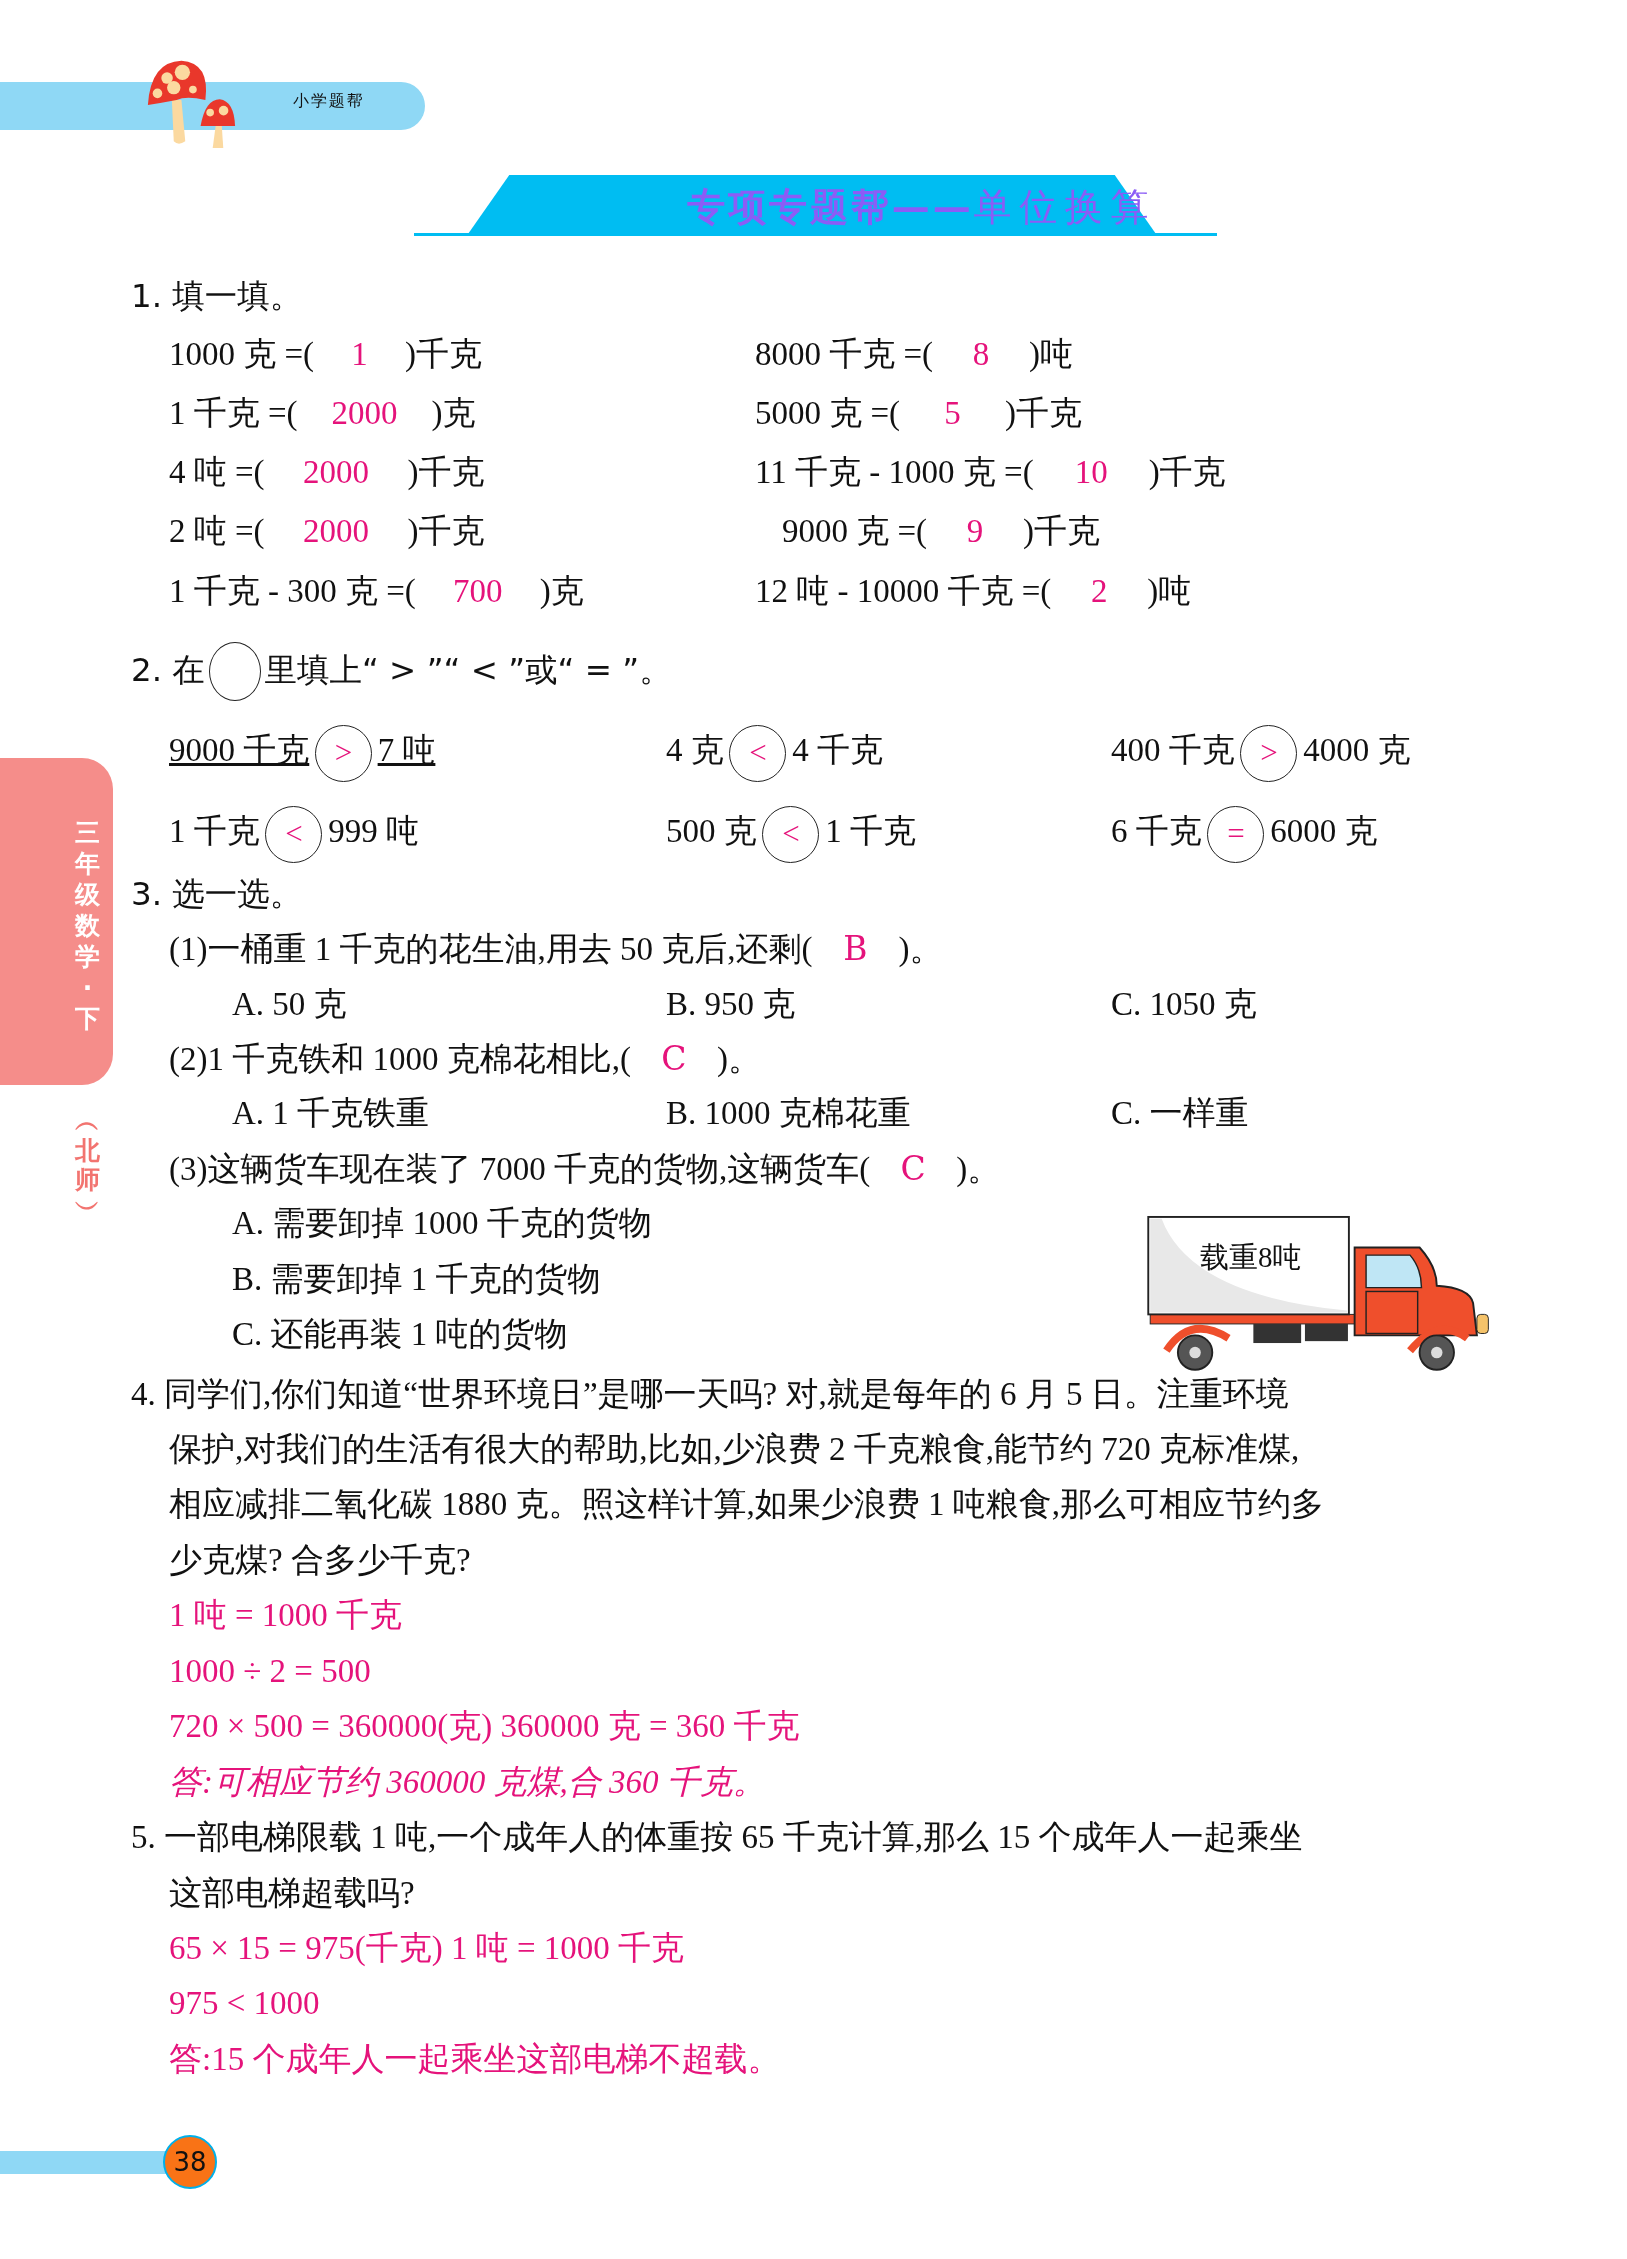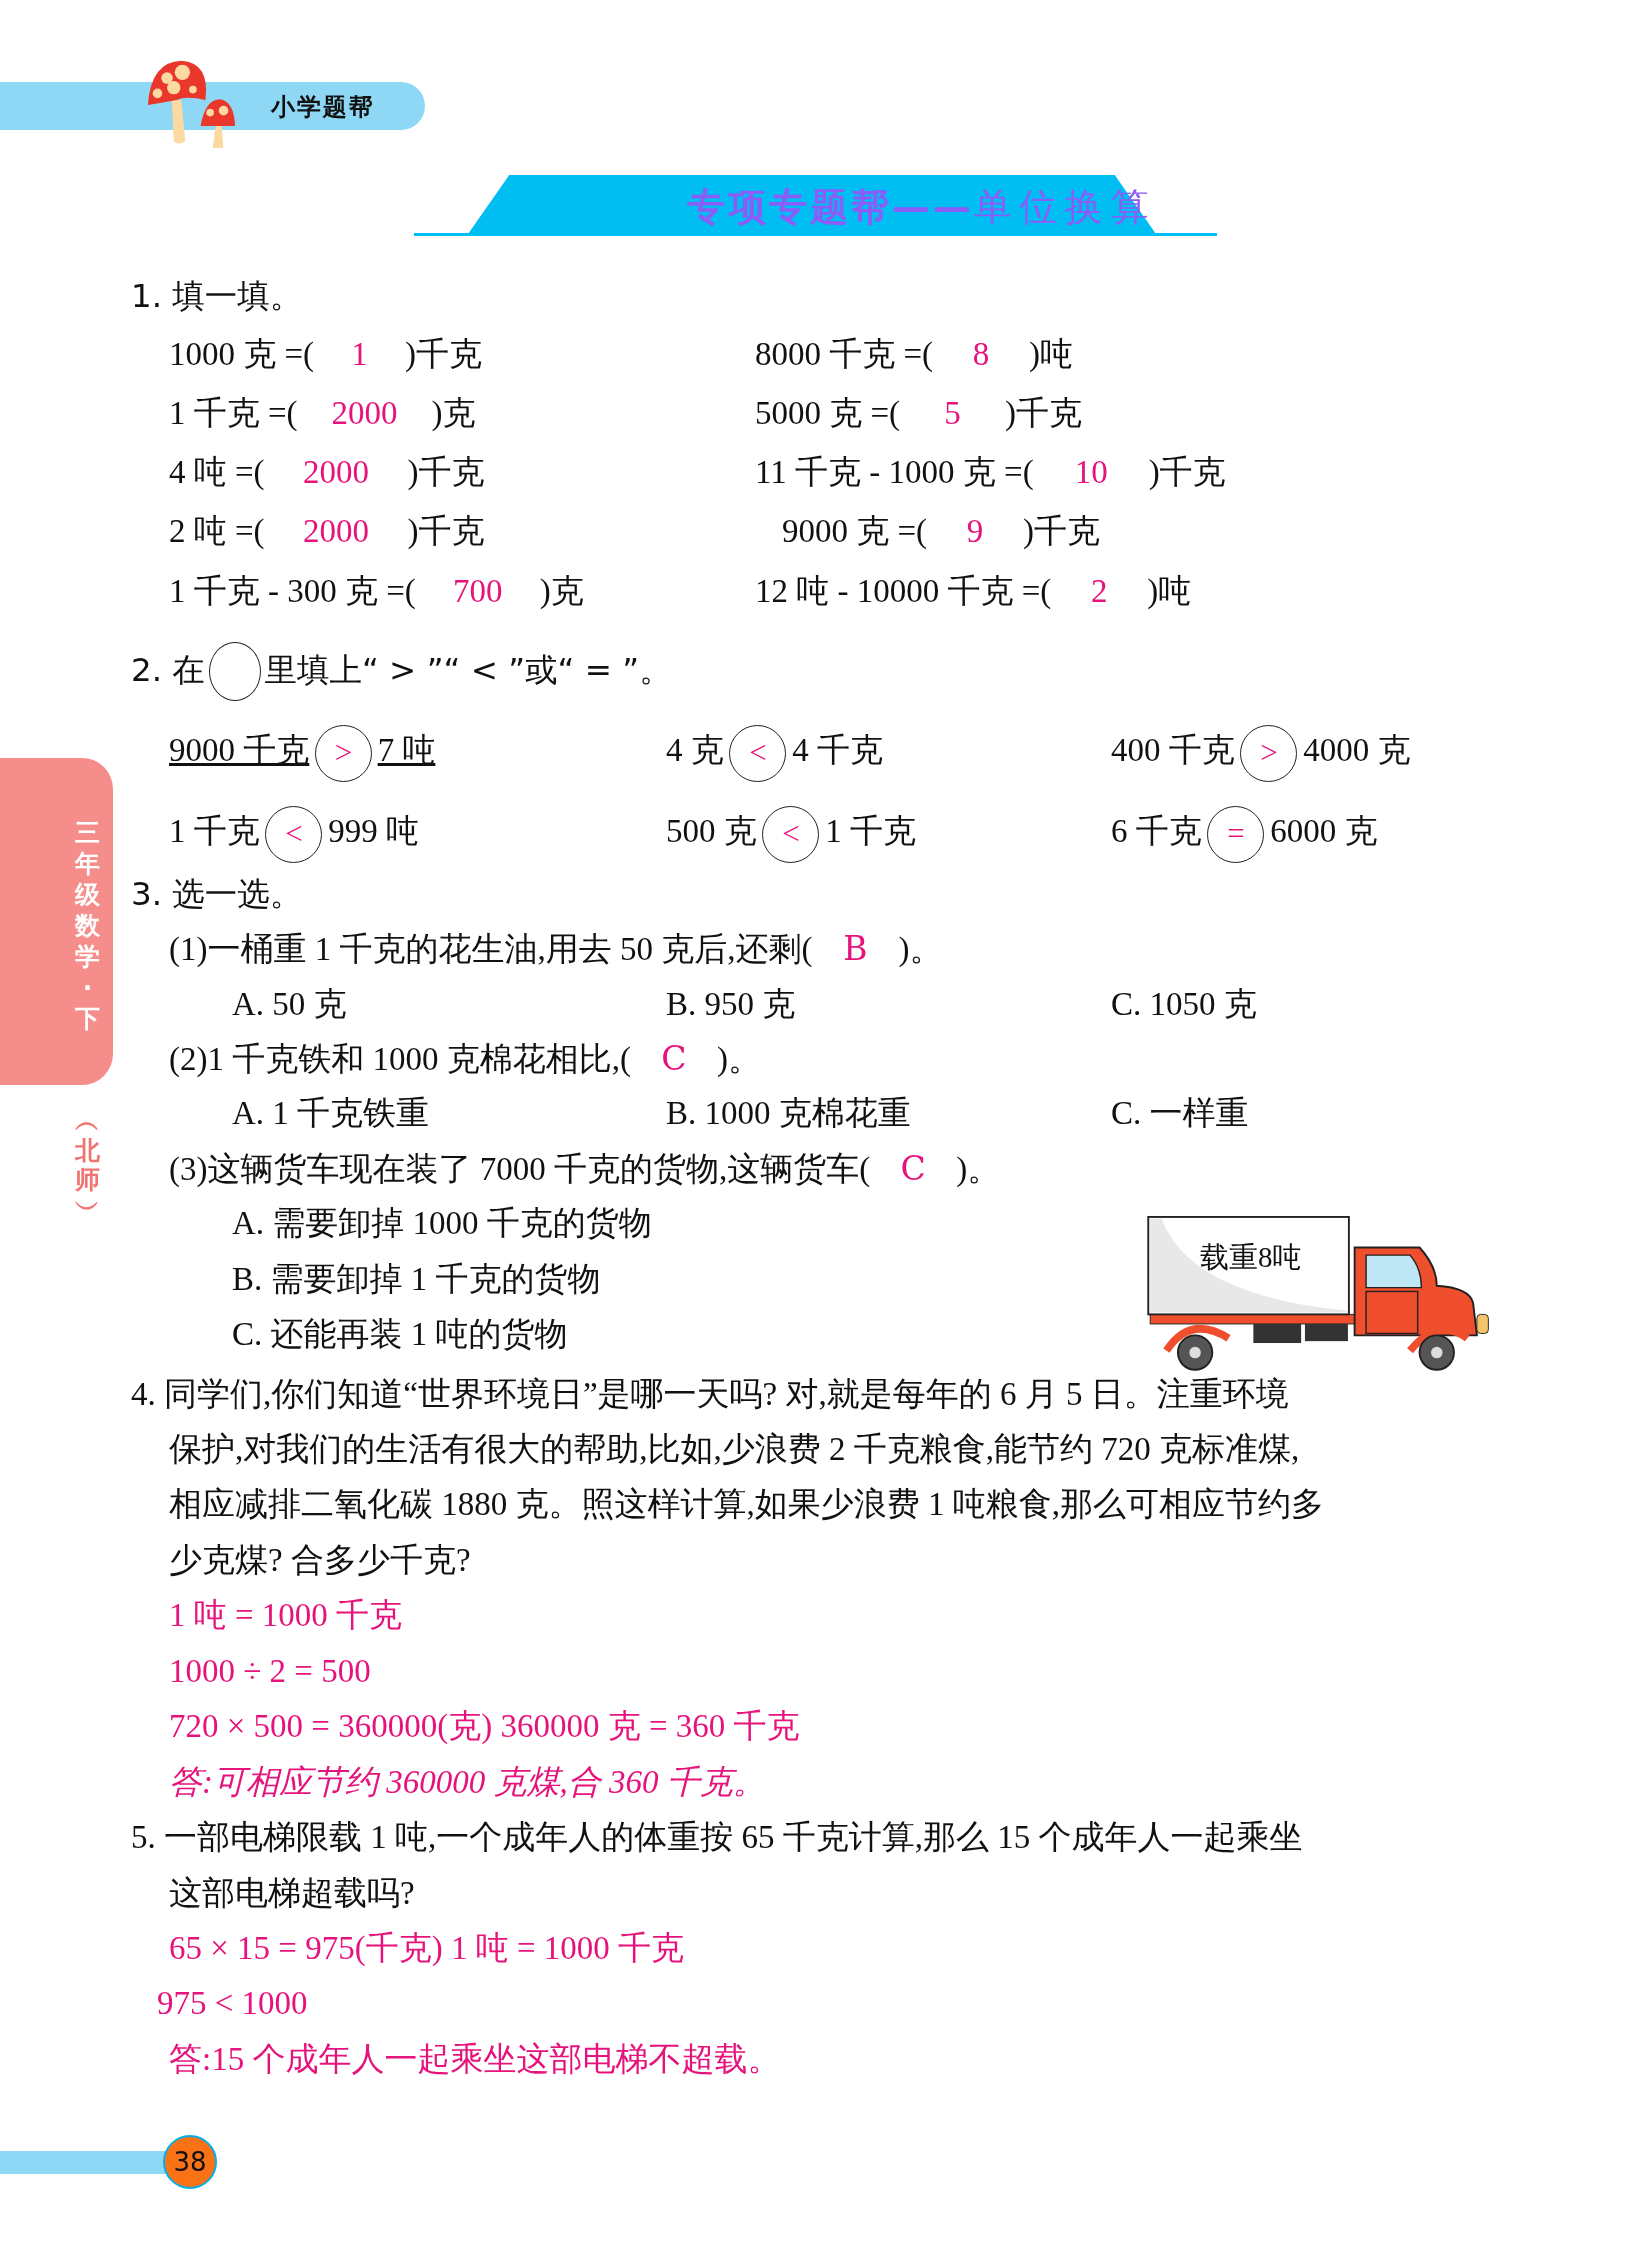--- a/index.html
+++ b/index.html
@@ -3,21 +3,21 @@
 <meta charset="utf-8">
 <style>
   html, body { margin:0; padding:0; background:#ffffff; }
   body { width:1628px; height:2260px; position:relative; overflow:hidden;
          font-family:"Liberation Serif","DejaVu Serif",serif; color:#111; }
   .abs { position:absolute; }
 
   
   .top-band { left:0; top:82px; width:425px; height:48px; background:#8fd8f5;
               border-radius:0 25px 25px 0; }
-  .brand-text { left:271px; top:91px; font-family:"DejaVu Sans",sans-serif; font-size:24px; color:#111; letter-spacing:1.9px;font-weight:bold; }
+  .brand-text { left:293px; top:91px; font-family:"DejaVu Sans",sans-serif; font-size:16px; color:#111; letter-spacing:1.9px; }
   .mush { position:absolute; }
 
   
   .title-line { left:414px; top:233px; width:803px; height:2.9px; background:#00bdf2; }
   .title-trap { left:468px; top:175px; width:688px; height:59px; background:#00bdf2;
                 clip-path: polygon(6% 0, 94% 0, 100% 100%, 0 100%); border-radius:5.7px 5.7px 0 0; }
   .title-text { left:468px; top:182px; width:688px; text-align:right; color:#8b5cf6; font-size:38px;
                 font-family:"DejaVu Sans",sans-serif; font-weight:bold; letter-spacing:2.9px; }
   .title-text .sub { font-family:"DejaVu Serif",serif; font-weight:normal; letter-spacing:7.6px; }
 
@@ -188,18 +188,18 @@
 <div class="abs q" style="left:169px;top:1485px;">相应减排二氧化碳 1880 克。照这样计算,如果少浪费 1 吨粮食,那么可相应节约多</div>
 <div class="abs q" style="left:169px;top:1541px;">少克煤? 合多少千克?</div>
 <div class="abs q ans" style="left:169px;top:1596px;">1 吨 = 1000 千克</div>
 <div class="abs q ans" style="left:169px;top:1652px;">1000 ÷ 2 = 500</div>
 <div class="abs q ans" style="left:169px;top:1707px;">720 × 500 = 360000(克)    360000 克 = 360 千克</div>
 <div class="abs q ans" style="left:169px;top:1763px;font-style:italic;">答:可相应节约 360000 克煤,合 360 千克。</div>
 
 <div class="abs q" style="left:131px;top:1818px;">5. 一部电梯限载 1 吨,一个成年人的体重按 65 千克计算,那么 15 个成年人一起乘坐</div>
 <div class="abs q" style="left:169px;top:1874px;">这部电梯超载吗?</div>
 <div class="abs q ans" style="left:169px;top:1929px;">65 × 15 = 975(千克)      1 吨 = 1000 千克</div>
-<div class="abs q ans" style="left:157px;top:1984px;font-family:Liberation Serif, serif;">975 &lt; 1000</div>
+<div class="abs q ans" style="left:169px;top:1984px;font-family:Liberation Serif, serif;">975 &lt; 1000</div>
 <div class="abs q ans" style="left:169px;top:2040px;">答:15 个成年人一起乘坐这部电梯不超载。</div>
 
 <div class="abs foot-band"></div>
 <div class="abs page-num">38</div>
 
 
 </body></html>

